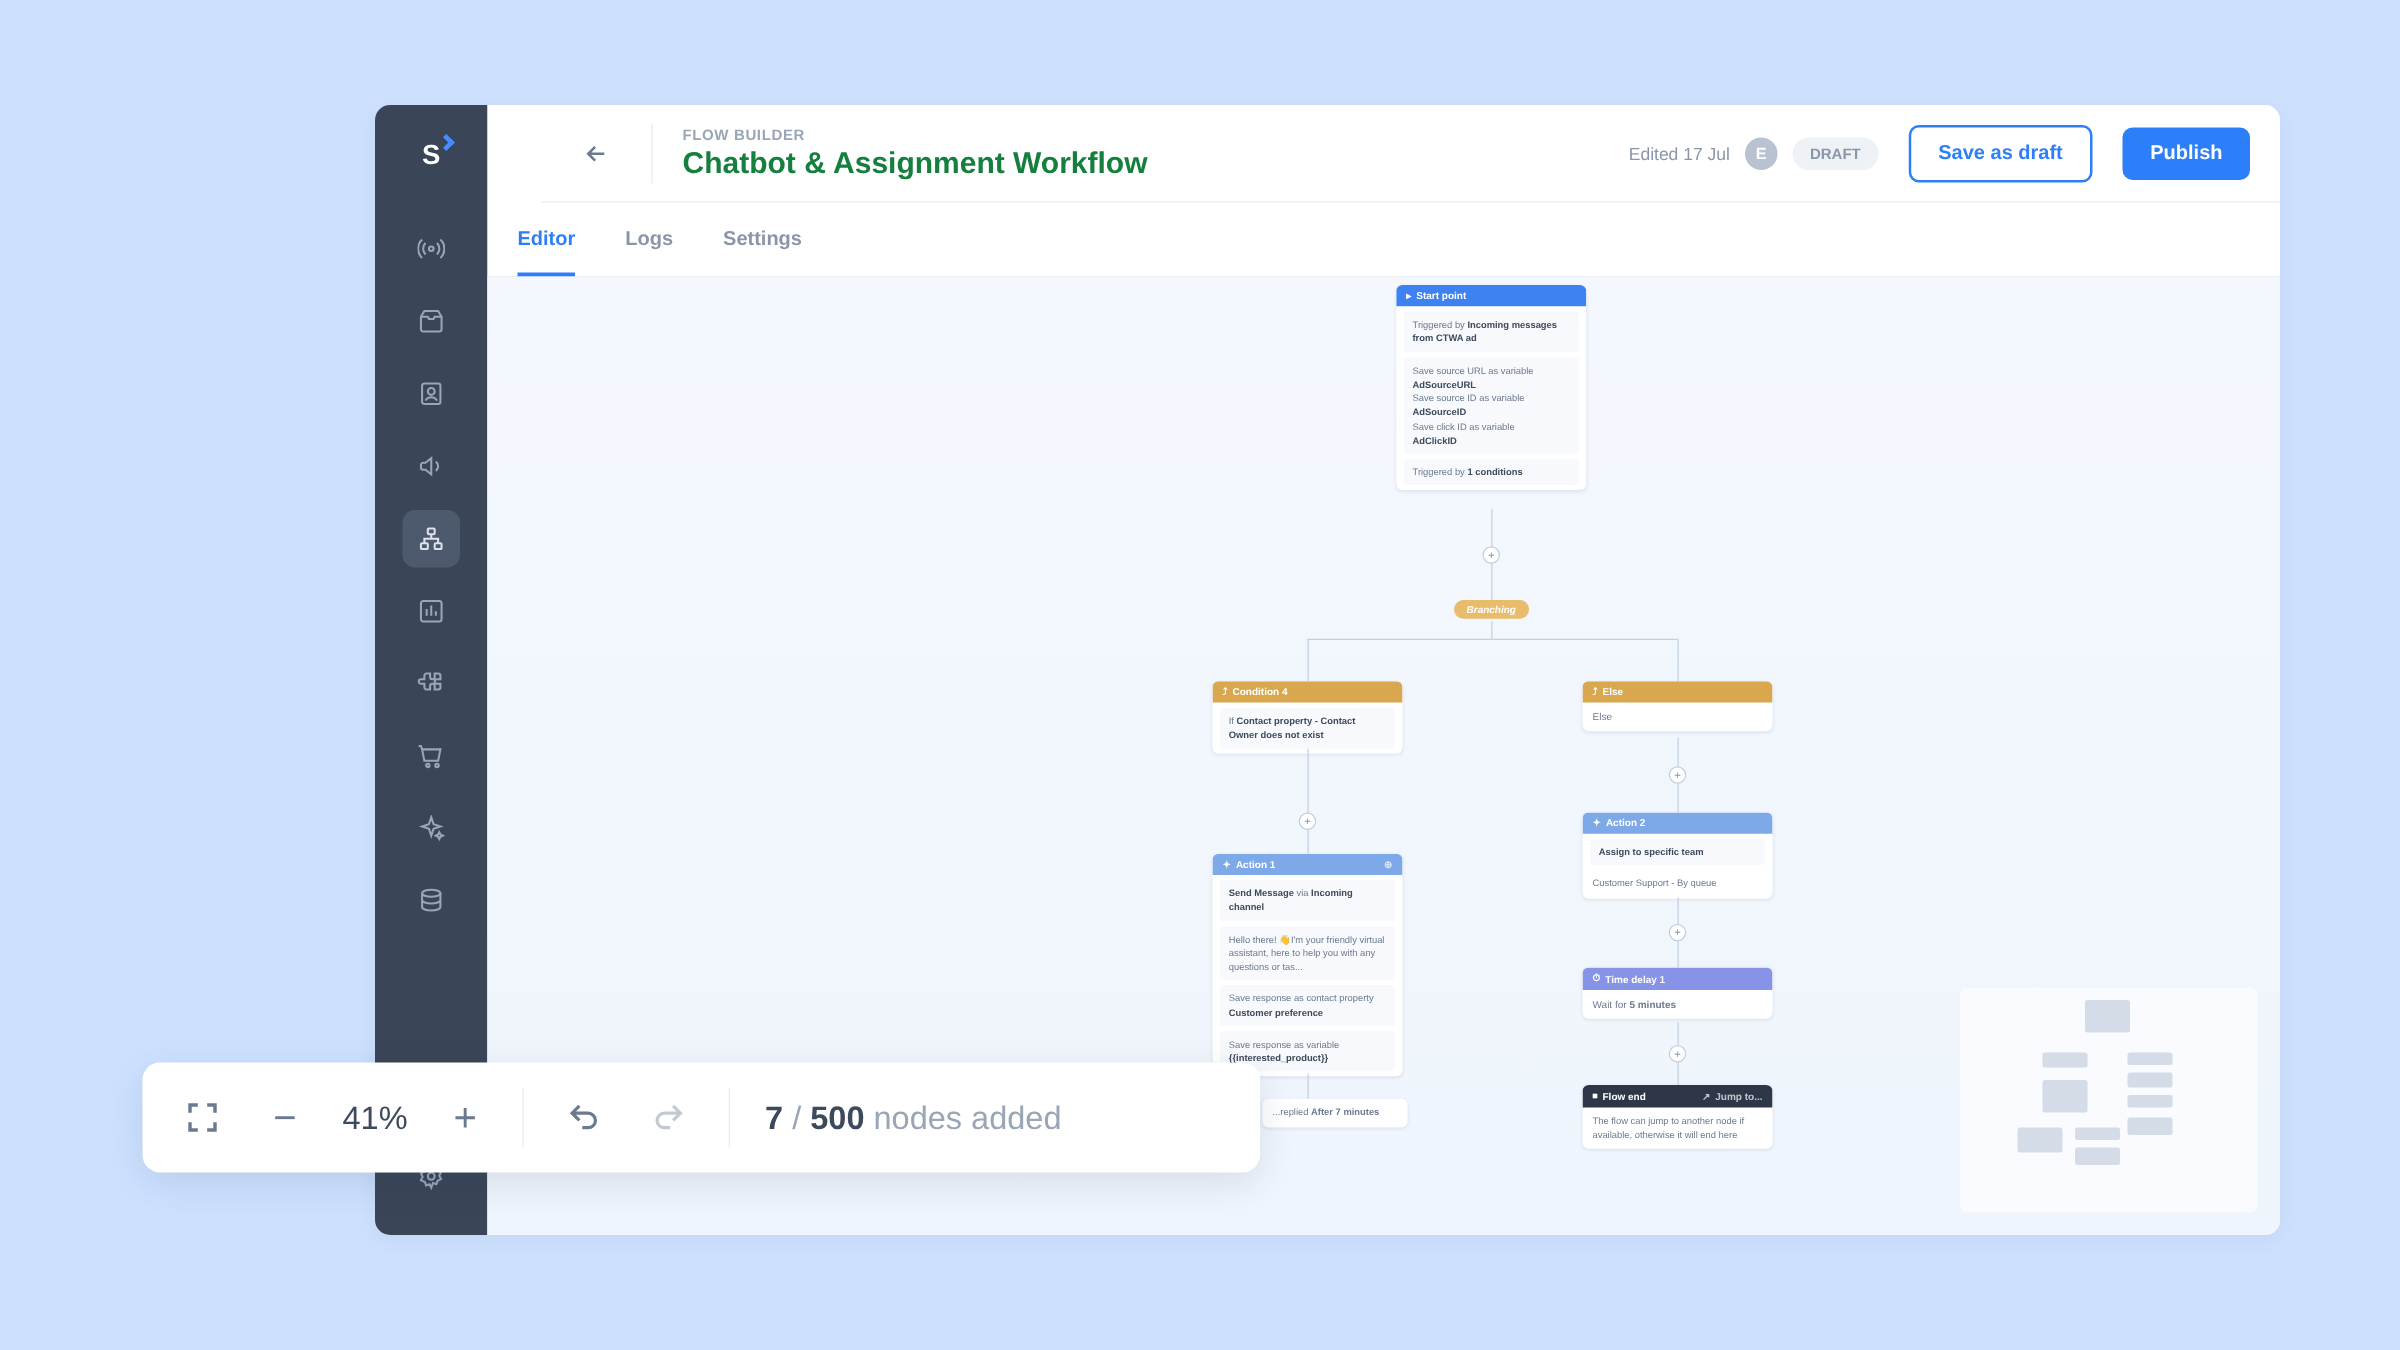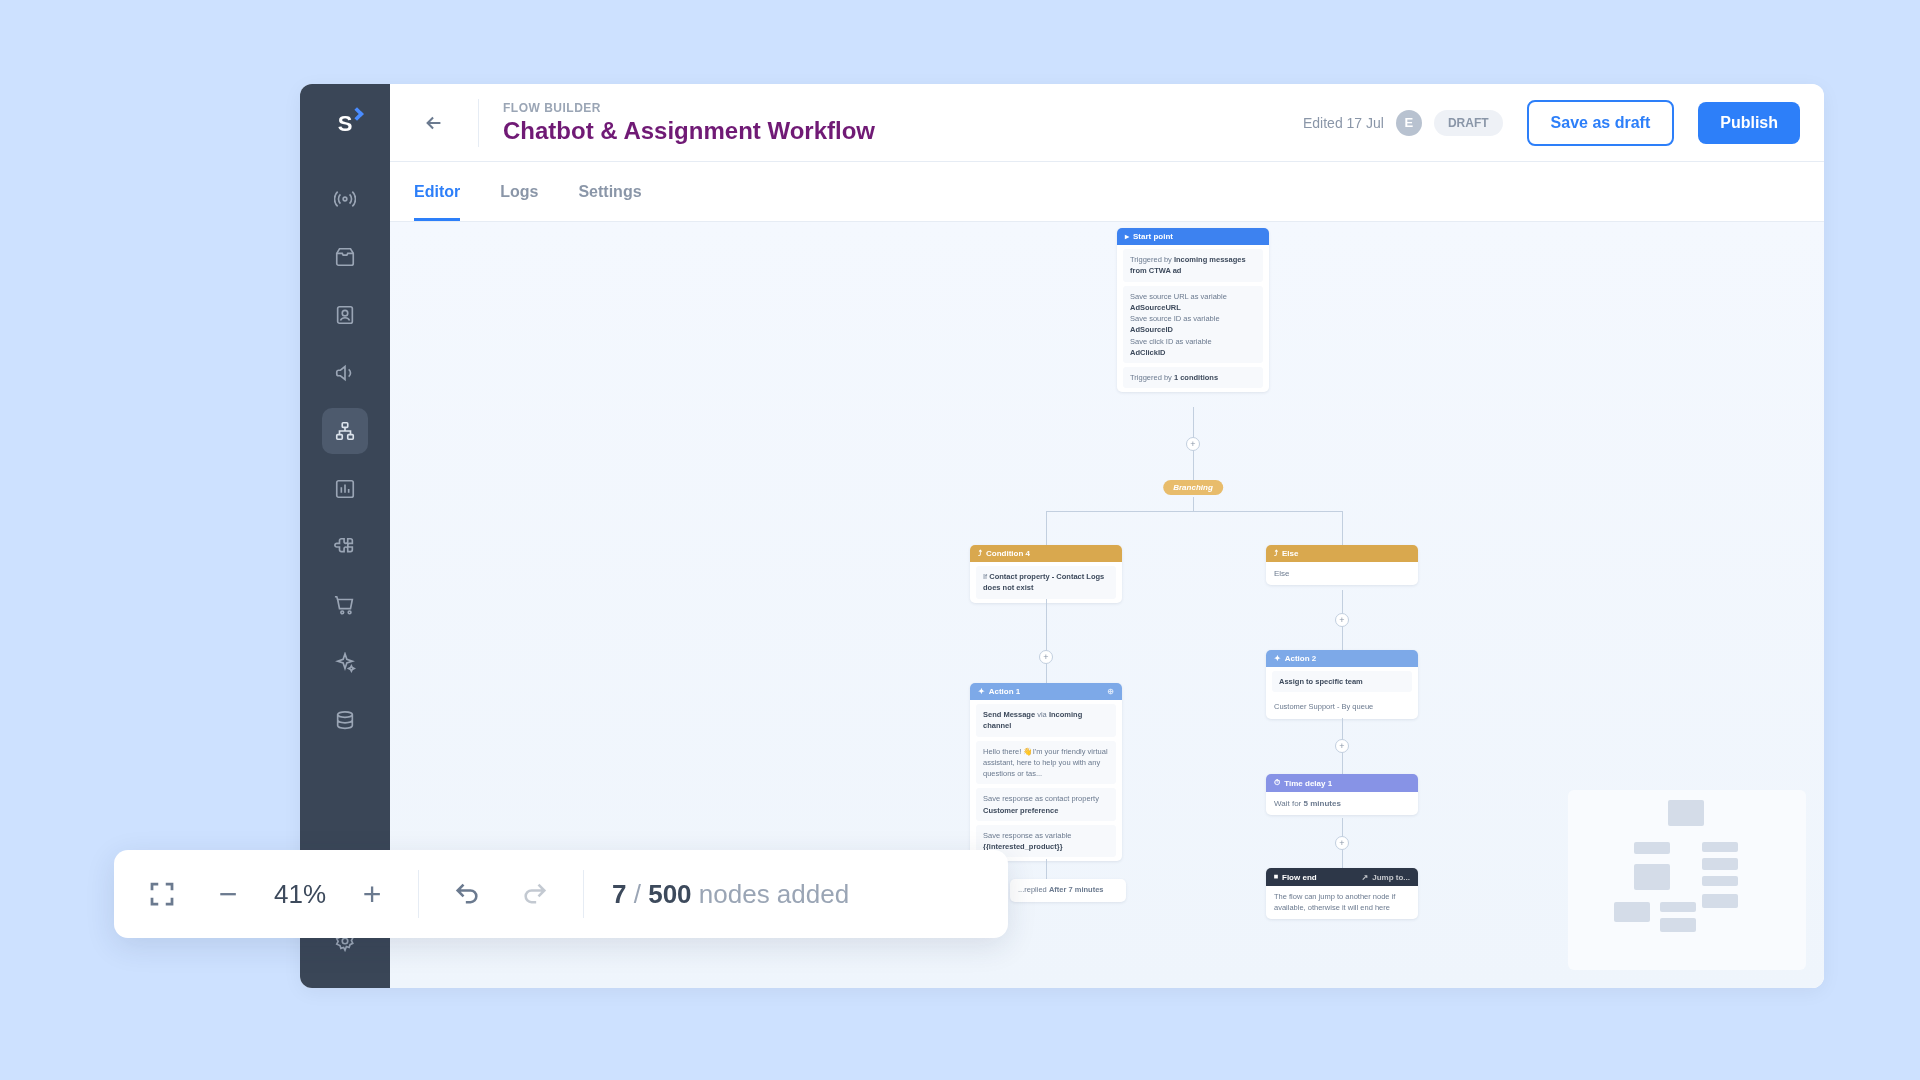--- a/index.html
+++ b/index.html
@@ -9,26 +9,26 @@
 
 .sidebar { width: 90px; background: #3a4657; display: flex; flex-direction: column; align-items: center; padding: 24px 0; gap: 12px; }
 .sidebar-logo { width: 32px; height: 32px; display: flex; align-items: center; justify-content: center; color: #fff; font-weight: 600; font-size: 22px; margin-bottom: 24px; position: relative; }
 .sidebar-logo::after { content: ''; position: absolute; top: -2px; right: -4px; width: 10px; height: 10px; border-top: 6px solid #4a8cff; border-right: 6px solid #4a8cff; transform: rotate(45deg) scale(0.6); }
 .sidebar-icon { width: 46px; height: 46px; display: flex; align-items: center; justify-content: center; color: #9aa5b5; border-radius: 10px; cursor: pointer; }
 .sidebar-icon.active { background: #4d5a6d; color: #dce3ec; }
 .sidebar-spacer { flex: 1; }
 
 .main { flex: 1; display: flex; flex-direction: column; background: #fff; }
 
-.header { height: 78px; border-bottom: 1px solid #e6ecf4; display: flex; align-items: center; padding: 0 24px; gap: 24px; }
+.header { height: 78px; border-bottom: 1px solid #e6ecf4; display: flex; align-items: center; padding: 0 24px; gap: 24px; margin-left: 43px; }
 .back-btn { width: 40px; height: 40px; display: flex; align-items: center; justify-content: center; color: #6b7a8f; cursor: pointer; }
 .header-divider { width: 1px; height: 48px; background: #e6ecf4; }
 .header-title-block { flex: 1; }
 .breadcrumb { font-size: 12px; font-weight: 600; color: #9aa5b5; letter-spacing: 0.5px; }
-.page-title { font-size: 24px; font-weight: 700; color: #701a75; margin-top: 2px; }
+.page-title { font-size: 24px; font-weight: 700; color: #15803d; margin-top: 2px; }
 .header-meta { display: flex; align-items: center; gap: 12px; }
 .edited-text { font-size: 14px; color: #8a96a8; }
 .avatar-badge { width: 26px; height: 26px; border-radius: 50%; background: #b8c2d0; color: #fff; font-size: 13px; font-weight: 600; display: flex; align-items: center; justify-content: center; }
 .draft-badge { background: #eef1f6; color: #8a96a8; font-size: 12px; font-weight: 600; padding: 6px 14px; border-radius: 16px; text-align: center; }
 .btn { padding: 12px 22px; border-radius: 8px; font-size: 16px; font-weight: 600; cursor: pointer; border: none; }
 .btn-outline { background: #fff; border: 2px solid #2d7ff9; color: #2d7ff9; }
 .btn-primary { background: #2d7ff9; color: #fff; }
 
 .tabs { height: 60px; border-bottom: 1px solid #e6ecf4; display: flex; align-items: center; padding: 0 24px; gap: 40px; }
 .tab { font-size: 16px; font-weight: 600; color: #8a96a8; cursor: pointer; height: 100%; display: flex; align-items: center; position: relative; }
@@ -197,21 +197,21 @@
       <div class="connector-v" style="left:803px; top:185px; height:75px;"></div>
       <div class="plus-dot" style="left:803px; top:222px;">+</div>
       <div class="branch-label" style="left:803px; top:258px;font-style:italic;">Branching</div>
       <div class="connector-v" style="left:803px; top:275px; height:14px;"></div>
       <div class="connector-h" style="left:656px; top:289px; width:296px;"></div>
       <div class="connector-v" style="left:656px; top:289px; height:34px;"></div>
       <div class="connector-v" style="left:952px; top:289px; height:34px;"></div>
 
       <div class="node node-small" style="left:580px; top:323px;">
         <div class="node-header gold">⤴ <span>Condition 4</span></div>
-        <div class="node-section"><span>If</span> <strong>Contact property - Contact Logs does not exist</strong></div>
+        <div class="node-section"><span>If</span> <strong>Contact property - Contact Owner does not exist</strong></div>
       </div>
 
       <div class="node node-small" style="left:876px; top:323px;">
         <div class="node-header gold">⤴ <span>Else</span></div>
         <div class="node-body">Else</div>
       </div>
 
       <div class="connector-v" style="left:656px; top:377px; height:84px;"></div>
       <div class="plus-dot" style="left:656px; top:435px;">+</div>
 

